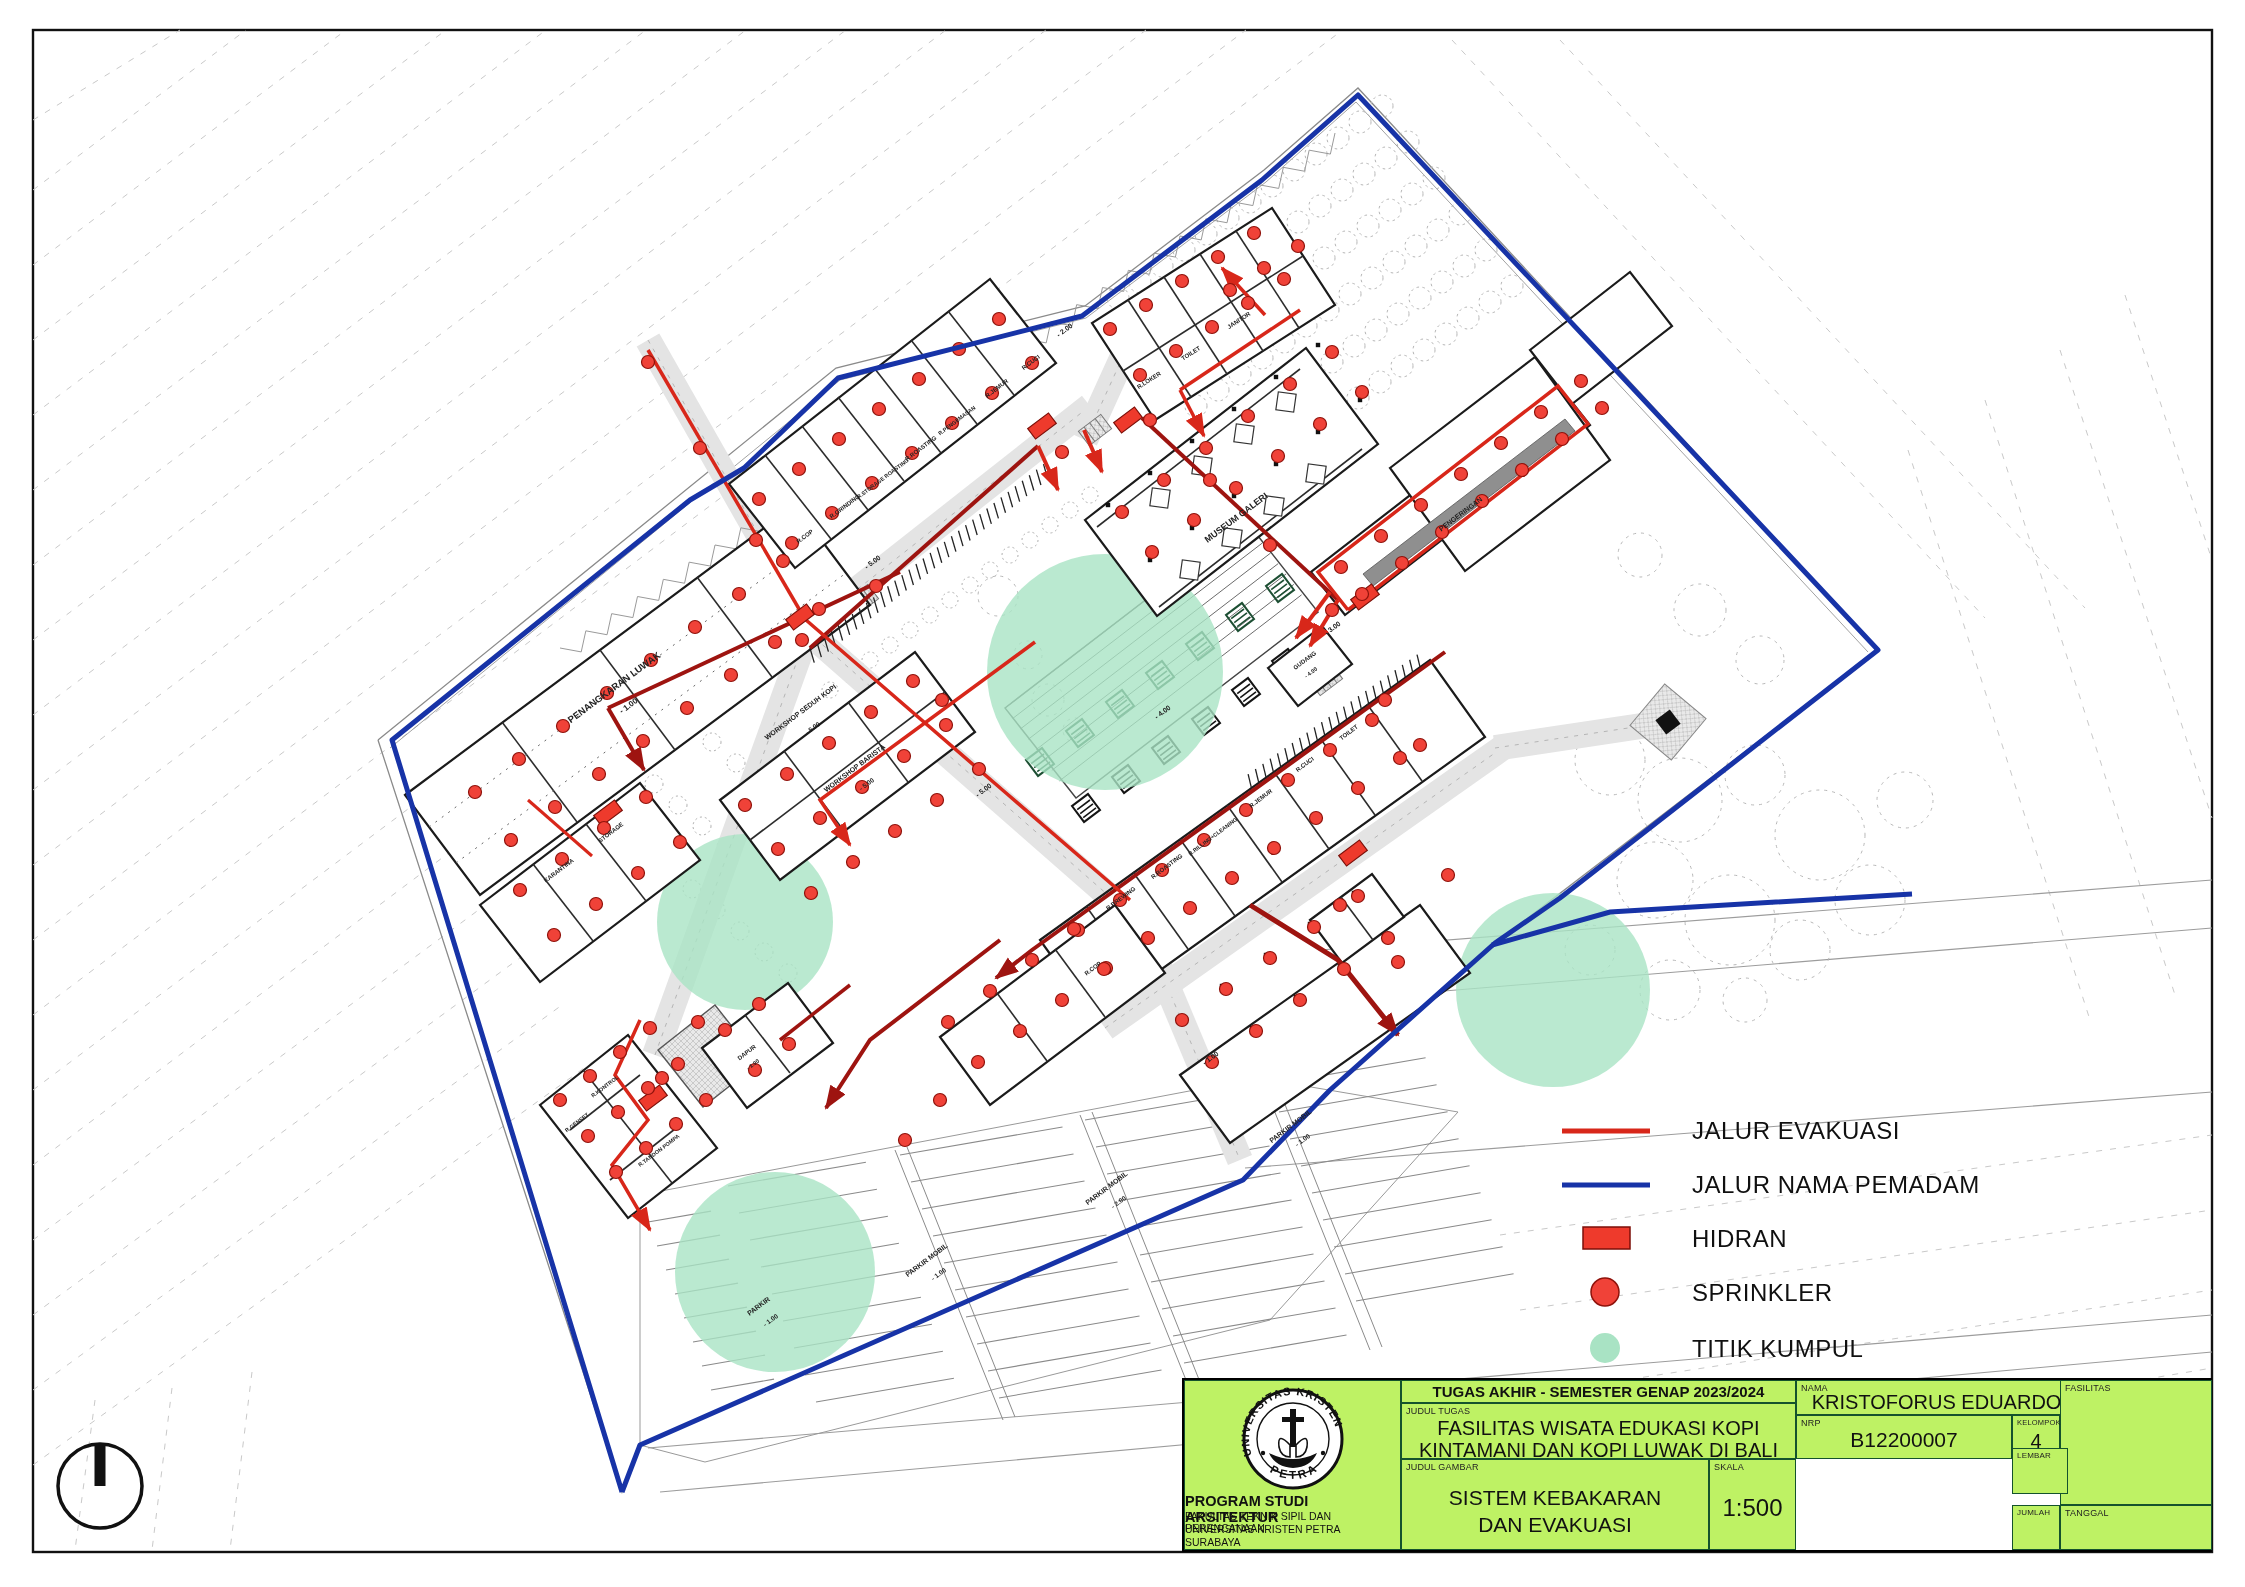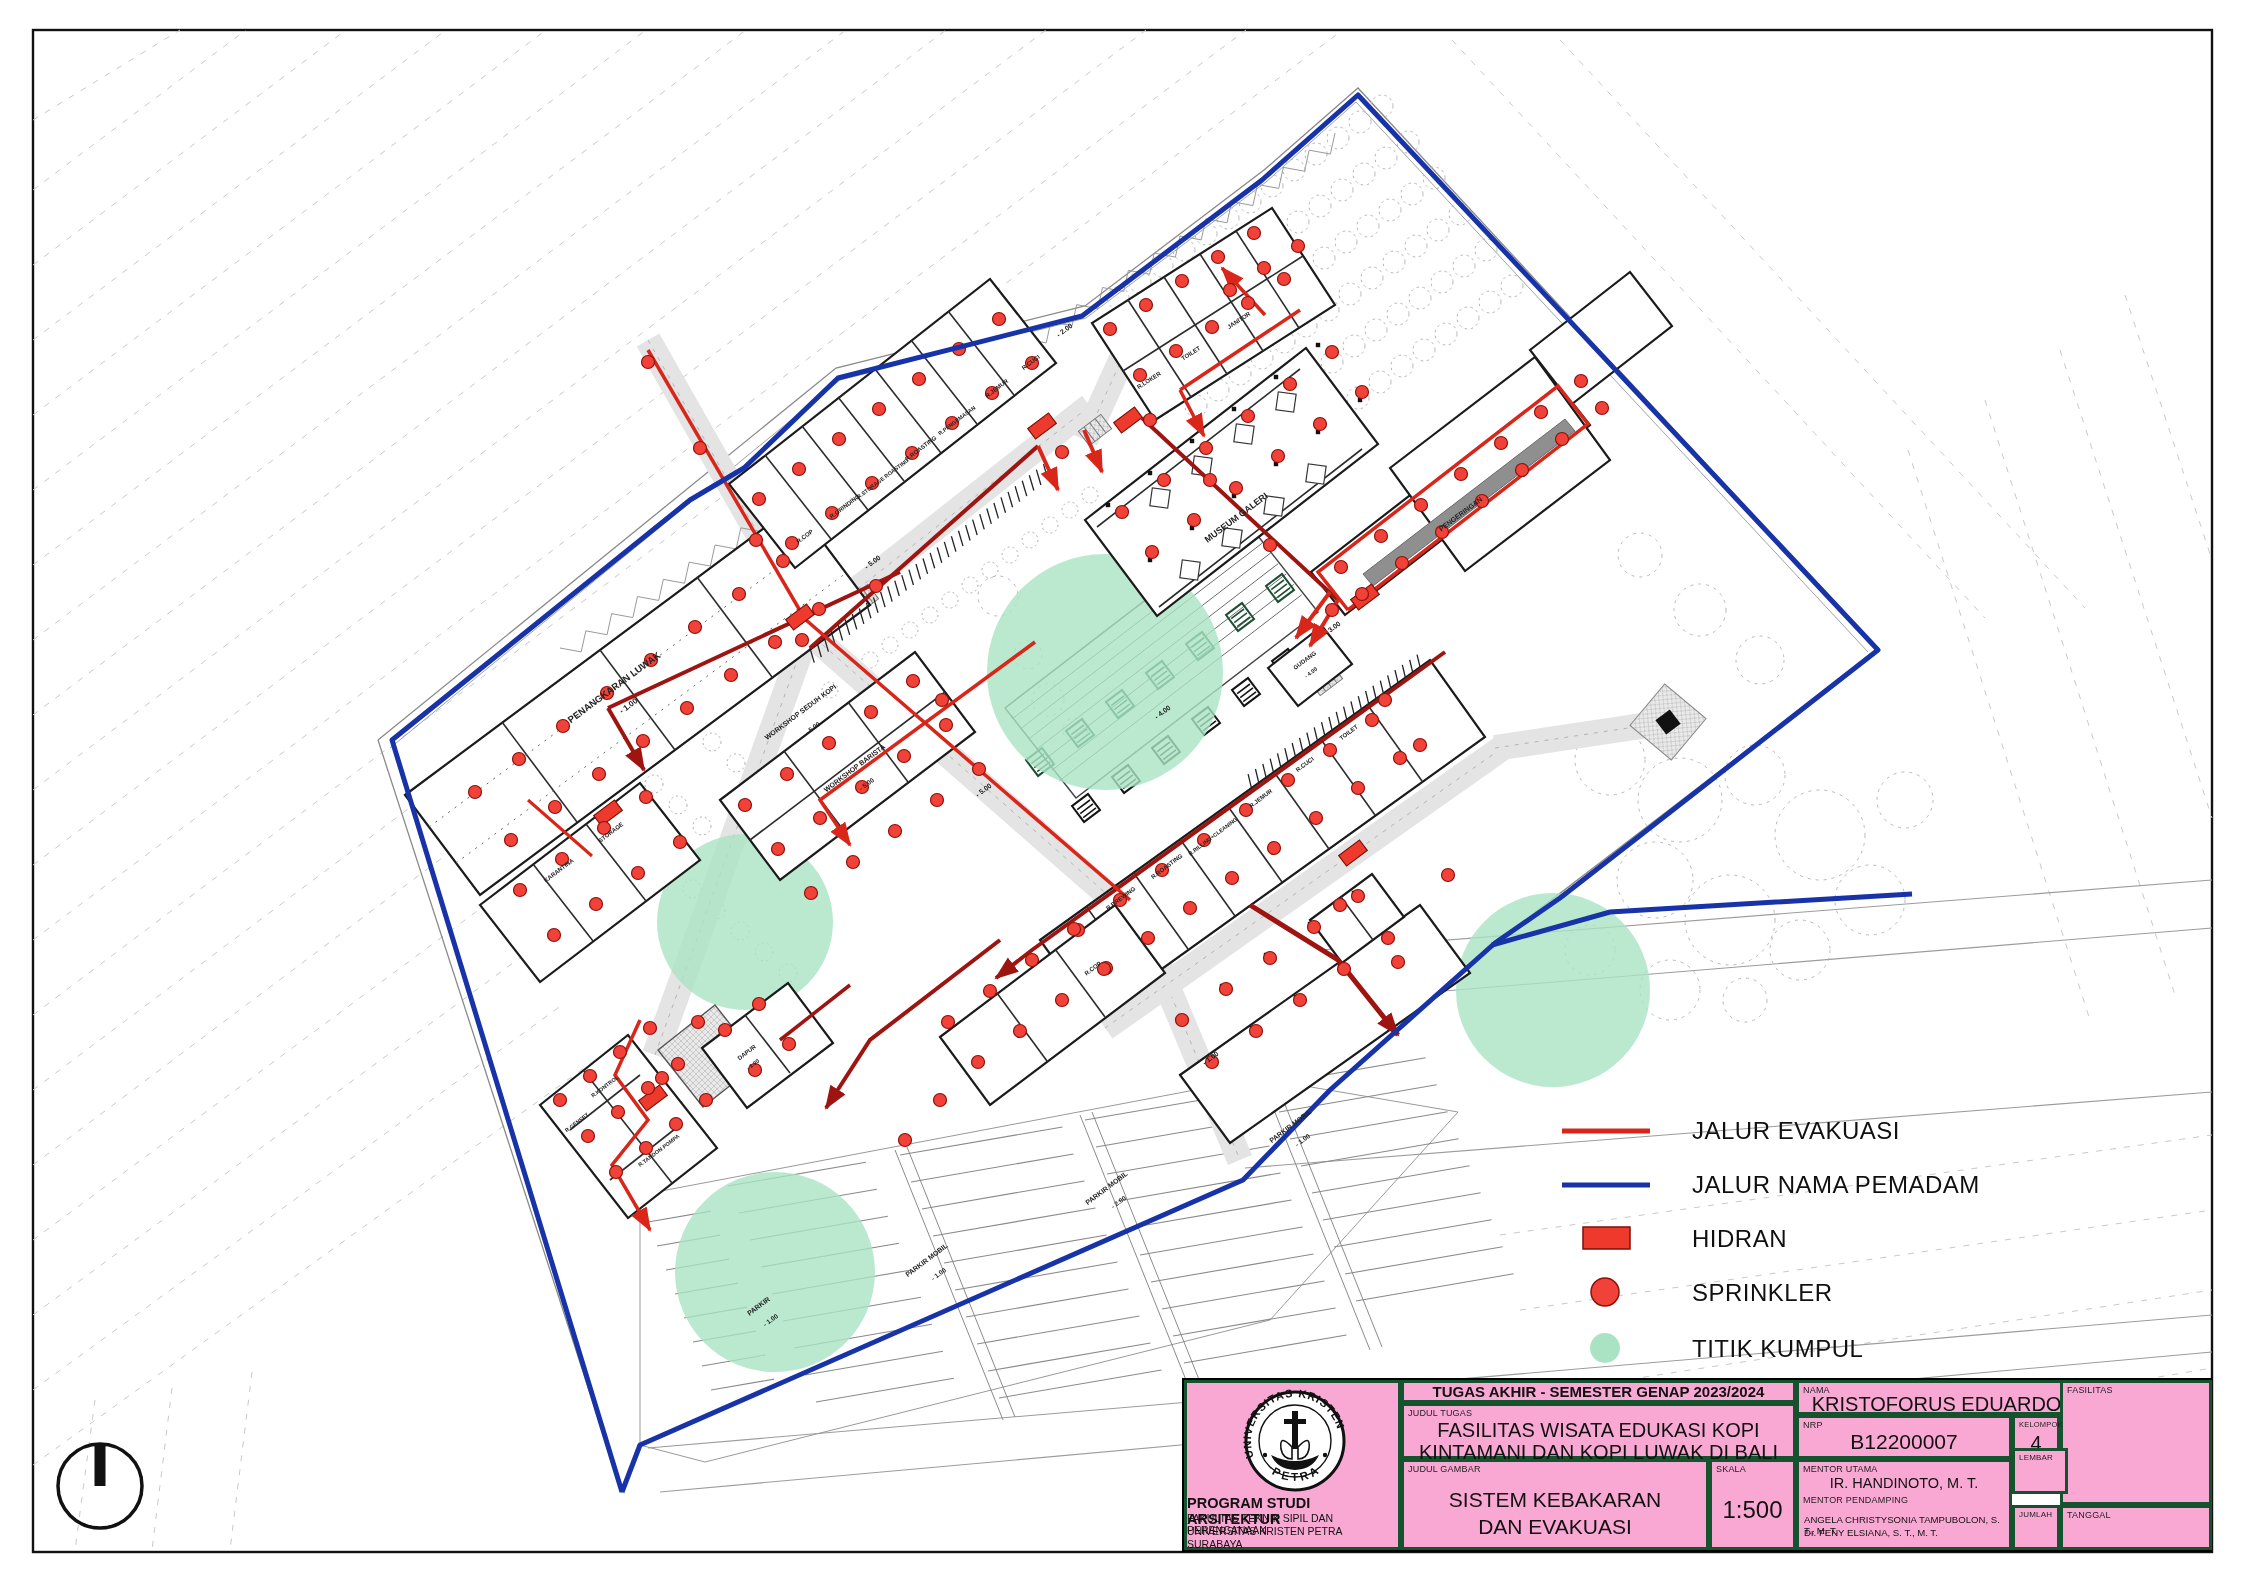--- a/index.html
+++ b/index.html
@@ -4,21 +4,21 @@
 <style>
   html,body{margin:0;padding:0;background:#ffffff;}
   body{width:2245px;height:1587px;position:relative;overflow:hidden;
        font-family:"Liberation Sans",sans-serif;}
   #sheet{position:absolute;inset:0;}
   svg{position:absolute;left:0;top:0;}
   text{font-family:"Liberation Sans",sans-serif;}
   
   #titleblock{position:absolute;left:1182px;top:1378px;width:1030px;height:174px;
     background:#fff;border:2px solid #000;box-sizing:border-box;z-index:5;}
-  .cell{position:absolute;box-sizing:border-box;border:3px solid #14532d;background:#f9a8d4;}
+  .cell{position:absolute;box-sizing:border-box;border:1px solid #14532d;background:#bef264;}
   .lbl{position:absolute;left:4px;top:2px;font-size:9px;color:#222;letter-spacing:.2px;}
   .cv{position:absolute;left:0;right:0;text-align:center;color:#111;}
   #tb-header{display:flex;align-items:center;justify-content:center;
     font-weight:bold;font-size:15px;color:#111;}
   .judul-val{font-size:20px;line-height:1.25;}
   .inst{position:absolute;left:0;right:0;text-align:left;color:#111;}
   
   .legend-label{position:absolute;font-size:24px;color:#101010;letter-spacing:.5px;white-space:nowrap;z-index:4;}
 </style>
 </head>
@@ -860,27 +860,20 @@
     <div class="cell" style="left:612px;top:35px;width:216px;height:44px">
       <div class="lbl">NRP</div>
       <div class="cv" style="top:12px;font-size:21px">B12200007</div>
     </div>
 
     <div class="cell" style="left:828px;top:35px;width:48px;height:44px">
       <div class="lbl" style="font-size:7.5px">KELOMPOK</div>
       <div class="cv" style="top:14px;font-size:20px">4</div>
     </div>
 
-    <div class="cell" style="left:612px;top:79px;width:216px;height:91px">
-      <div class="lbl">MENTOR UTAMA</div>
-      <div class="cv" style="top:13px;font-size:14.5px">IR. HANDINOTO,  M. T.</div>
-      <div class="lbl" style="top:33px">MENTOR PENDAMPING</div>
-      <div style="position:absolute;left:5px;top:52px;font-size:9.6px;color:#111">ANGELA CHRISTYSONIA TAMPUBOLON, S. T., M. T.</div>
-      <div style="position:absolute;left:5px;top:65px;font-size:9.6px;color:#111">Dr. FENY ELSIANA, S. T., M. T.</div>
-    </div>
 
     <div class="cell" style="left:828px;top:68px;width:56px;height:46px">
       <div class="lbl" style="font-size:8px">LEMBAR</div>
     </div>
     <div class="cell" style="left:828px;top:125px;width:48px;height:45px">
       <div class="lbl" style="font-size:8px">JUMLAH</div>
     </div>
     <div class="cell" style="left:876px;top:125px;width:152px;height:45px">
       <div class="lbl">TANGGAL</div>
     </div>

